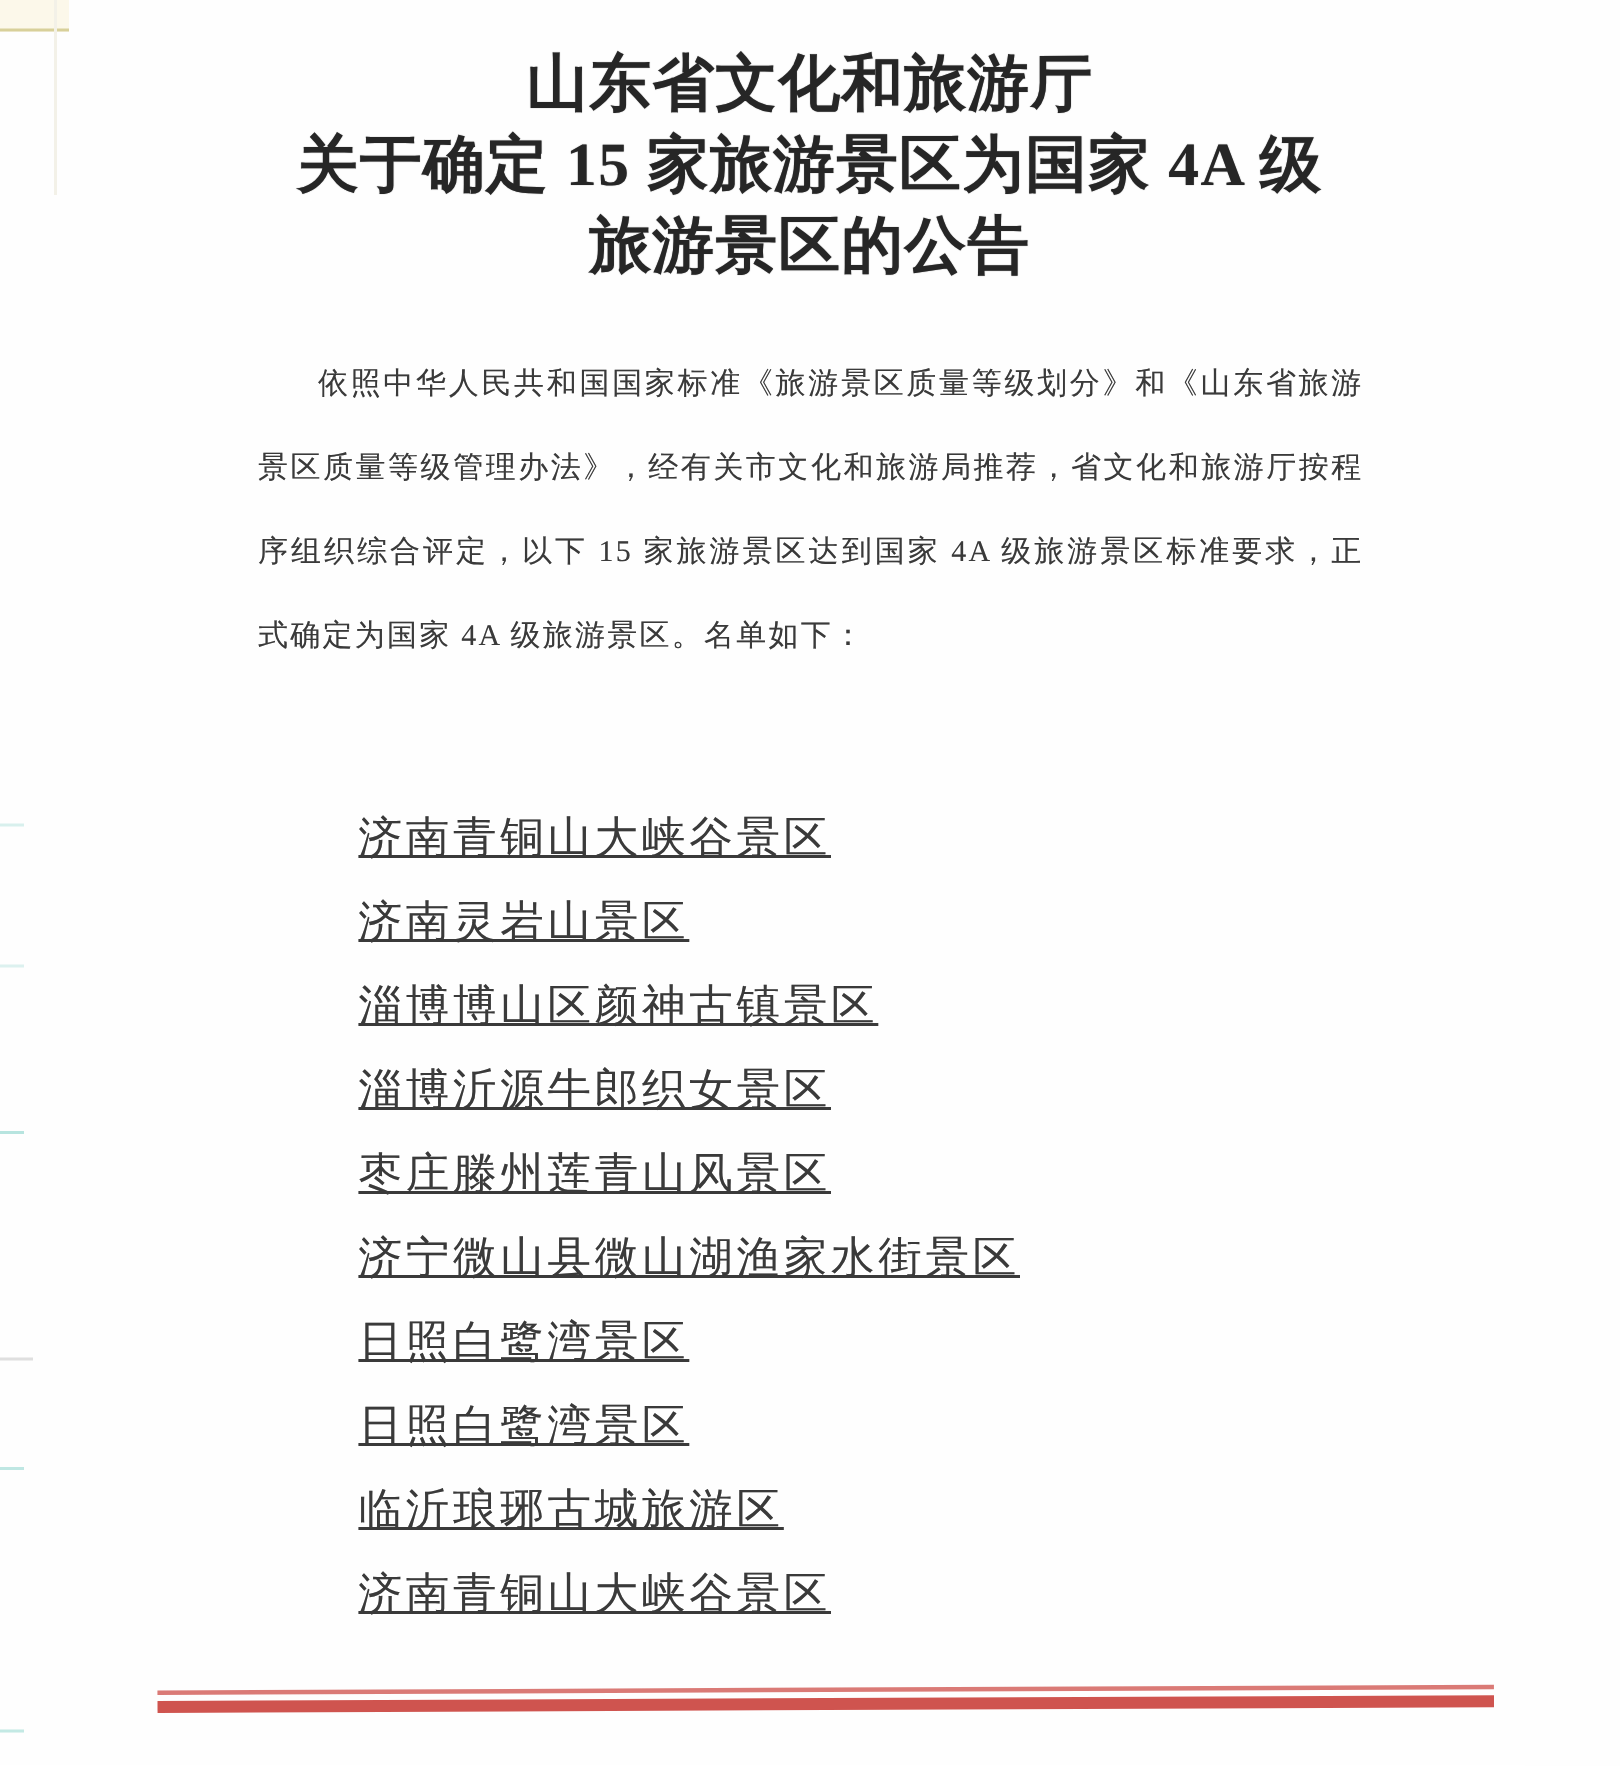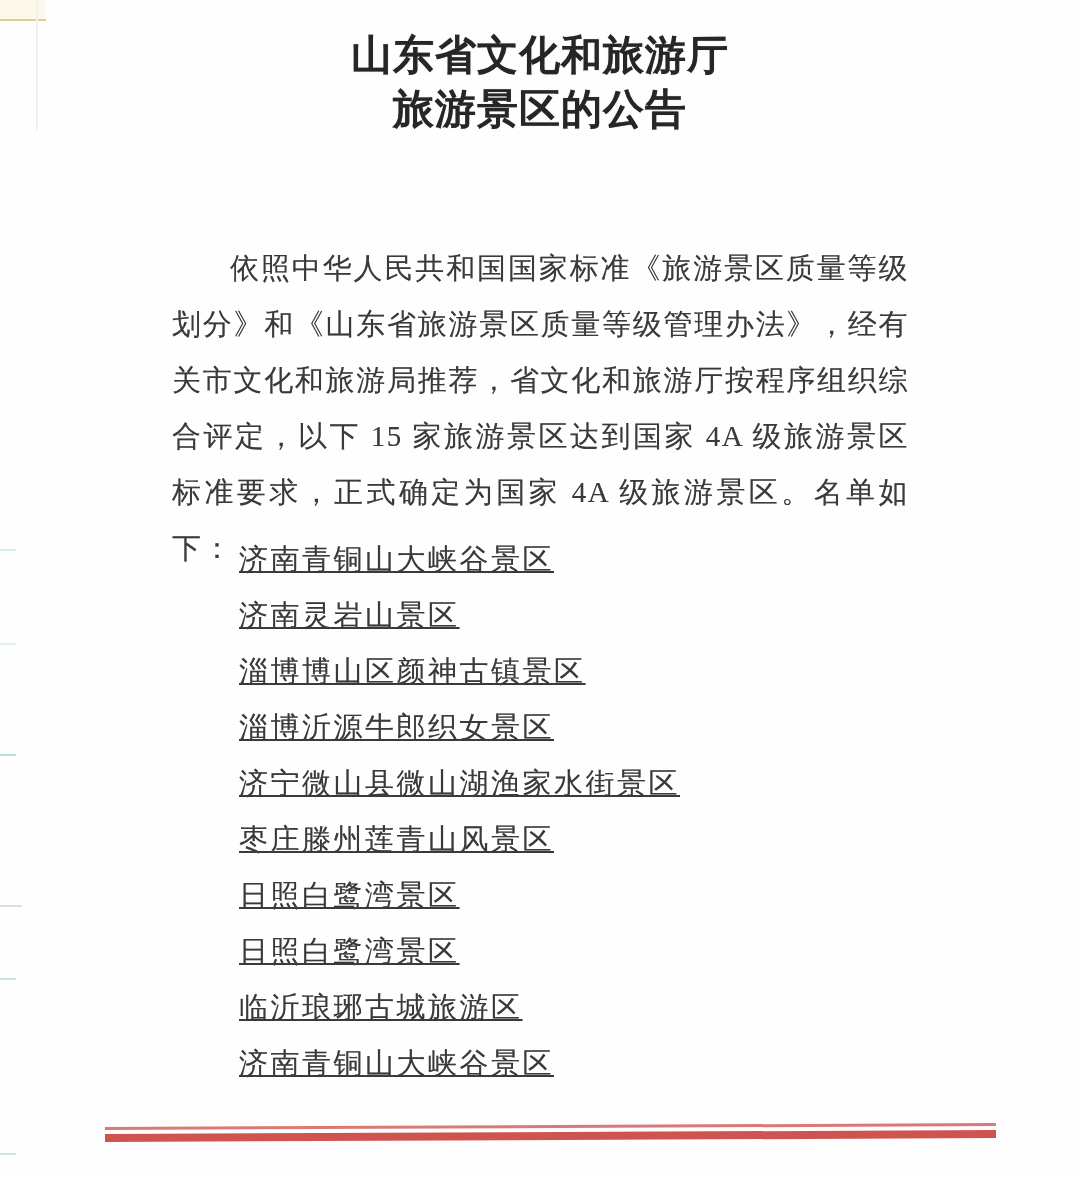--- a/index.html
+++ b/index.html
@@ -41,22 +41,22 @@
     position:absolute; top:28px; left:0; right:0;
     text-align:center;
     font-size:41px; line-height:54px; font-weight:700;
     color: var(--color-title, #262626);
     letter-spacing:1px;
     text-shadow: 0 0 0.7px rgba(20,20,20,.55);
   }
 
   
   .doc-paragraph {
-    position:absolute; top:240px; left:172px; width:737px;
-    font-size:29px; line-height:56px;
+    position:absolute; top:228px; left:172px; width:737px;
+    font-size:20px; line-height:56px;
     letter-spacing:1.5px;
     text-align:justify;
     text-indent:2em;
     color: var(--color-text, #3a3a3a);
     text-shadow: 0 0 0.4px rgba(40,40,40,.35);
   }
 
   
   .scenic-list {
     position:absolute; top:531px; left:239px;
@@ -88,32 +88,33 @@
   <div class="artifact-vstrip"></div>
   <div class="edge-mark m1"></div>
   <div class="edge-mark m2"></div>
   <div class="edge-mark m3"></div>
   <div class="edge-mark m4"></div>
   <div class="edge-mark m5"></div>
   <div class="edge-mark m6"></div>
 
   <h1 class="doc-title">
     <div>山东省文化和旅游厅</div>
+    <div>关于确定 15 家旅游景区为国家 4A 级</div>
     <div>旅游景区的公告</div>
   </h1>
 
   <p class="doc-paragraph">依照中华人民共和国国家标准《旅游景区质量等级划分》和《山东省旅游景区质量等级管理办法》，经有关市文化和旅游局推荐，省文化和旅游厅按程序组织综合评定，以下 15 家旅游景区达到国家 4A 级旅游景区标准要求，正式确定为国家 4A 级旅游景区。名单如下：</p>
 
   <ul class="scenic-list">
     <li>济南青铜山大峡谷景区</li>
     <li>济南灵岩山景区</li>
     <li>淄博博山区颜神古镇景区</li>
     <li>淄博沂源牛郎织女景区</li>
+    <li>枣庄滕州莲青山风景区</li>
     <li>济宁微山县微山湖渔家水街景区</li>
-    <li>枣庄滕州莲青山风景区</li>
     <li>日照白鹭湾景区</li>
     <li>日照白鹭湾景区</li>
     <li>临沂琅琊古城旅游区</li>
     <li>济南青铜山大峡谷景区</li>
   </ul>
 
   <div class="red-rule">
     <div class="thin"></div>
     <div class="gap"></div>
     <div class="thick"></div>

